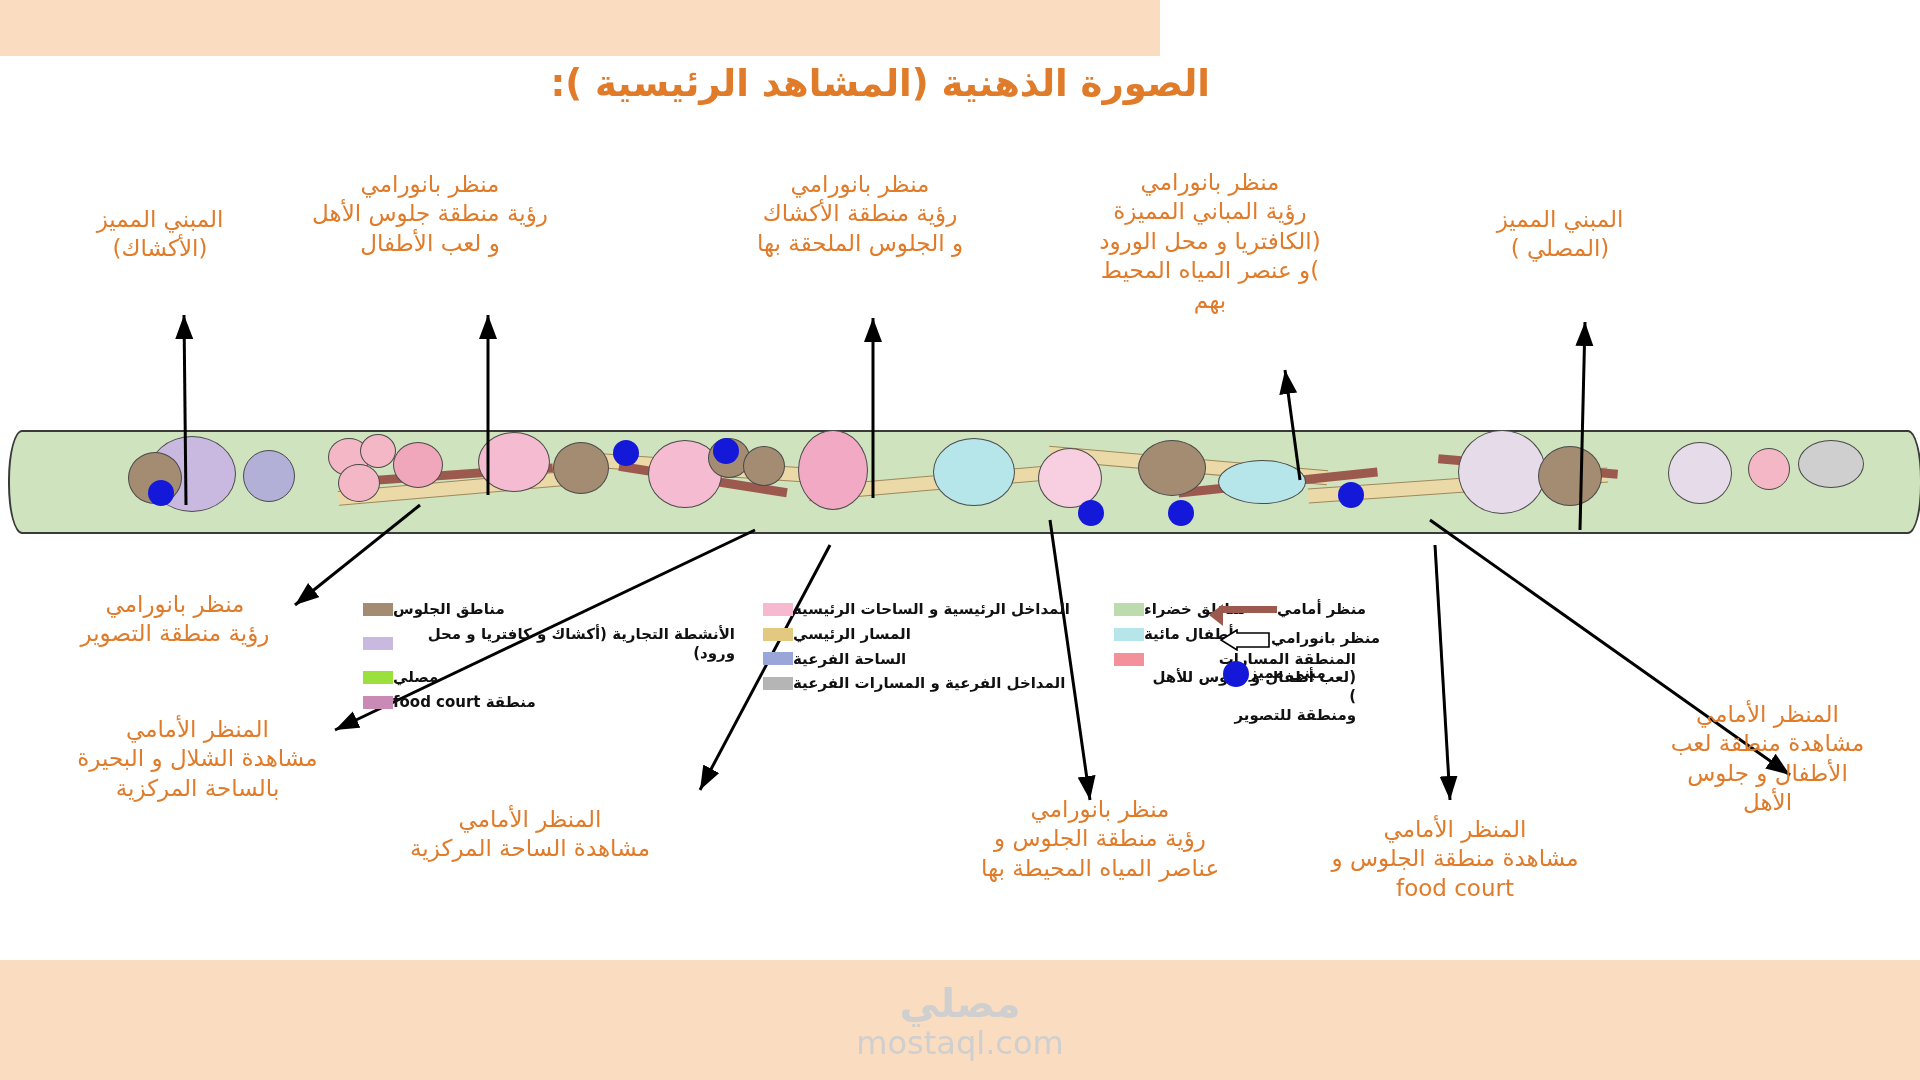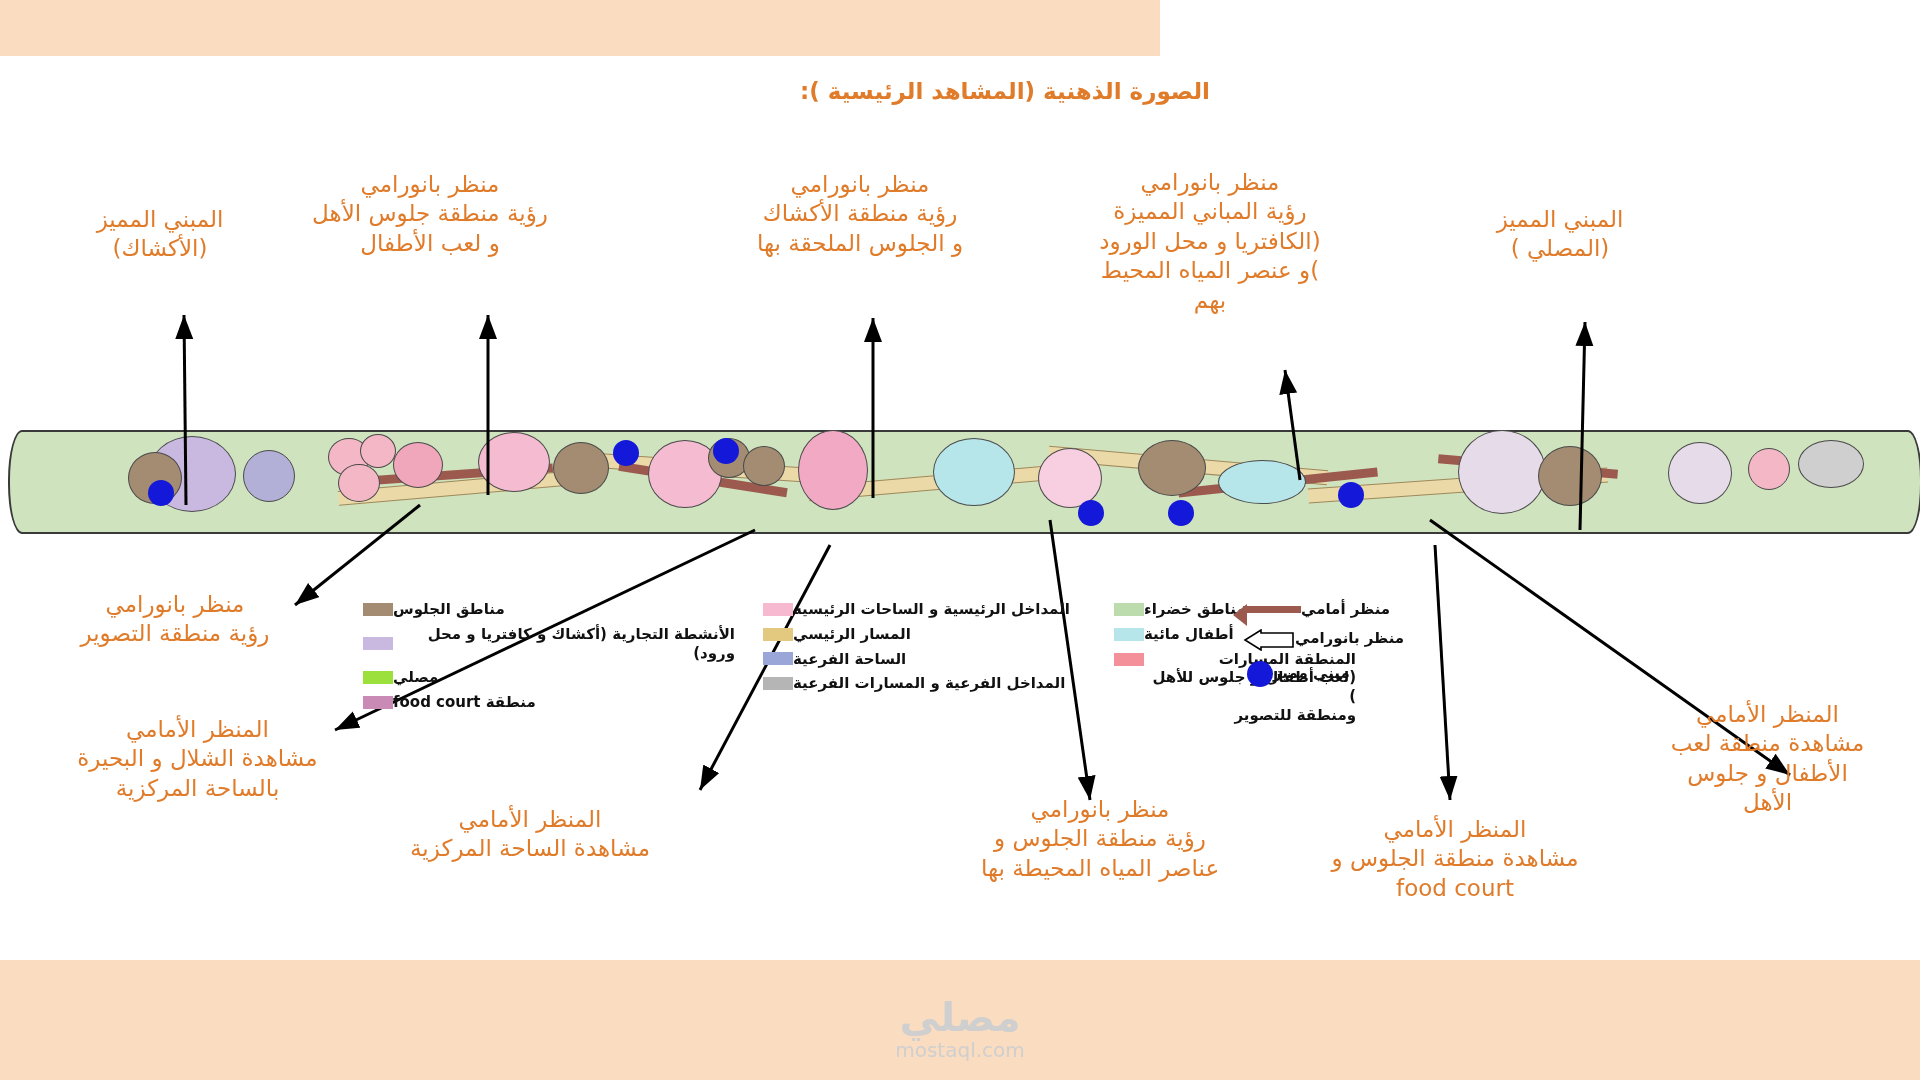--- a/index.html
+++ b/index.html
@@ -6,22 +6,22 @@
   body{
     width:1920px;height:1080px;position:relative;overflow:hidden;
     background:#ffffff;
     font-family:"DejaVu Sans","Liberation Sans",sans-serif;
   }
   .band{position:absolute;left:0;background:#fadcc0;}
   #band-top{top:0;width:1160px;height:56px;}
   #band-bottom{bottom:0;width:1920px;height:120px;}
 
   #title{
-    position:absolute;top:78px;right:710px;
-    font-size:23px;color:#e07b2a;font-weight:bold;direction:rtl;
+    position:absolute;top:62px;right:710px;
+    font-size:37px;color:#e07b2a;font-weight:bold;direction:rtl;
     white-space:nowrap;
   }
 
   .callout{
     position:absolute;color:#e07b2a;font-size:23px;line-height:1.28;
     direction:rtl;text-align:center;white-space:pre-line;font-weight:normal;
   }
 
   
   #plan{
@@ -50,21 +50,21 @@
   .legend-arrow-red::before{content:"";position:absolute;left:-10px;top:-9px;border-top:11px solid transparent;border-bottom:11px solid transparent;border-right:14px solid #9c5a4e;}
   .legend-arrow-hollow{width:52px;height:20px;margin-left:8px;position:relative;}
   .legend-dot{width:26px;height:26px;border-radius:50%;background:#1418d8;margin-left:12px;}
 
   
   #watermark{
     position:absolute;left:50%;transform:translateX(-50%);bottom:18px;
     text-align:center;color:#cfcfcf;
   }
   #wm-ar{font-size:40px;font-weight:bold;letter-spacing:2px;}
-  #wm-en{font-size:20px;margin-top:-2px;text-align:center;}
+  #wm-en{font-size:32px;margin-top:-2px;text-align:center;}
 
   svg.overlay{position:absolute;left:0;top:0;width:1920px;height:1080px;pointer-events:none;}
 </style>
 </head>
 <body>
 
 <div class="band" id="band-top"></div>
 <div class="band" id="band-bottom"></div>
 
 <div id="title">الصورة الذهنية (المشاهد الرئيسية ):</div>
@@ -219,21 +219,21 @@
       <span class="swatch" style="background:#b6e6ea"></span>
     </div>
     <div class="leg-row" style="align-items:flex-start;">
       <span class="leg-label" style="white-space:pre-line;">المنطقة المسارات
 (لعب أطفال و جلوس للأهل )
 ومنطقة للتصوير</span>
       <span class="swatch" style="background:#f4909a;margin-top:3px;"></span>
     </div>
   </div>
 
-  <div class="leg-col" style="left:880px;width:190px;">
+  <div class="leg-col" style="left:856px;width:190px;">
     <div class="leg-row">
       <span class="leg-label">منظر أمامي</span>
       <span class="legend-arrow-red"></span>
     </div>
     <div class="leg-row" style="margin-top:10px;">
       <span class="leg-label">منظر بانورامي</span>
       <span class="legend-arrow-hollow">
         <svg width="52" height="22" viewBox="0 0 52 22">
           <path d="M50,4 L50,18 L18,18 L18,21 L2,11 L18,1 L18,4 Z" fill="#ffffff" stroke="#000" stroke-width="1.6"></path>
         </svg>

